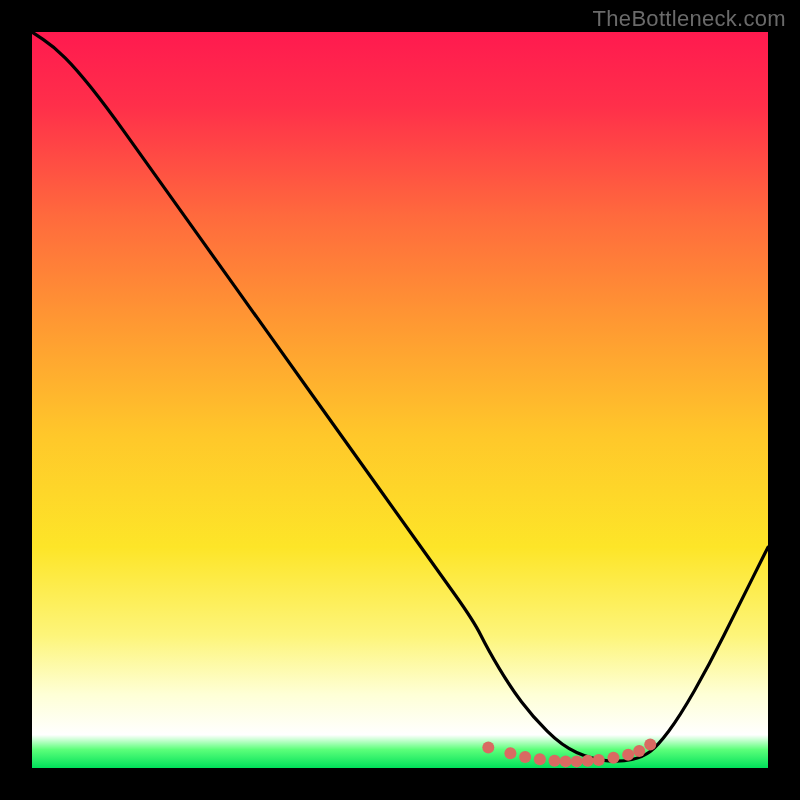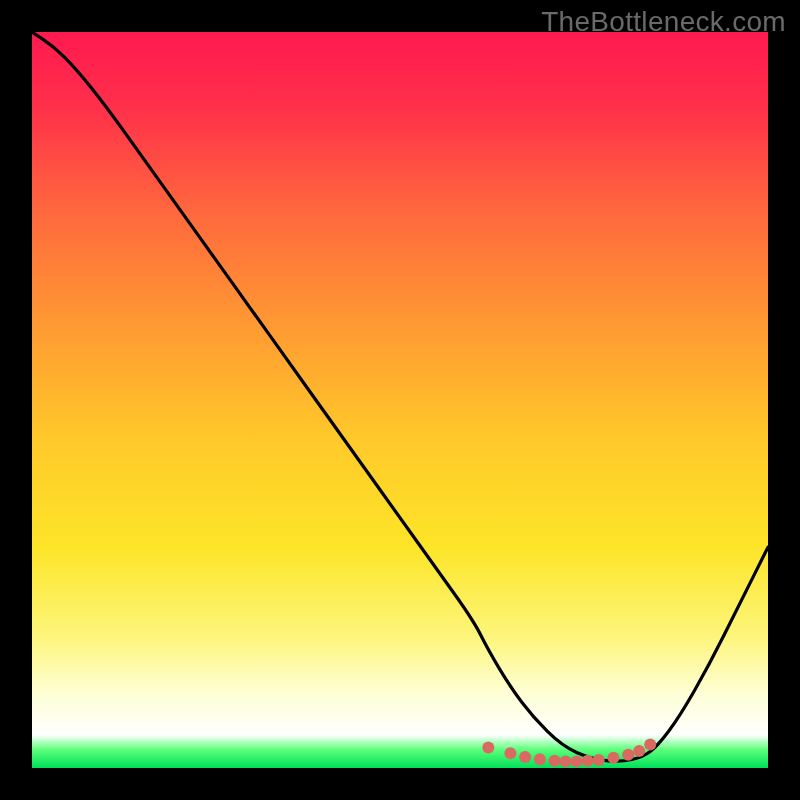--- a/index.html
+++ b/index.html
@@ -10,21 +10,21 @@
     height: 800px;
     overflow: hidden;
     position: relative;
     font-family: Arial, Helvetica, sans-serif;
   }
   .watermark {
     position: absolute;
     top: 6px;
     right: 14px;
     color: #6a6a6a;
-    font-size: 28px;
+    font-size: 22px;
     font-weight: 500;
     letter-spacing: 0.3px;
     z-index: 10;
   }
   .chart-area {
     position: absolute;
     top: 32px;
     left: 32px;
     width: 736px;
     height: 736px;

